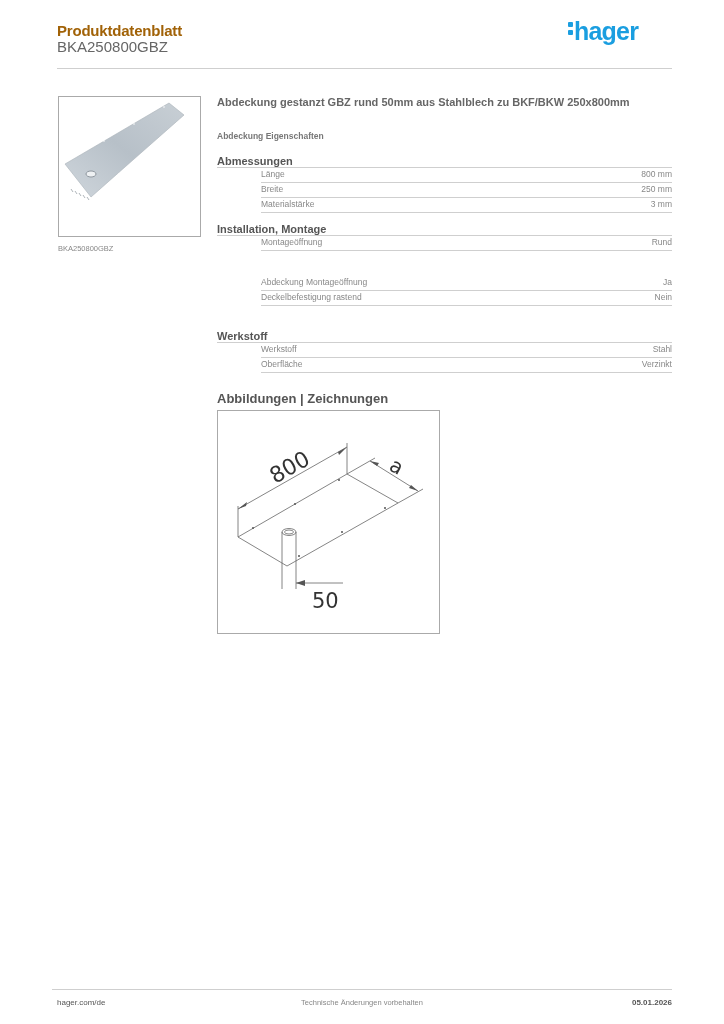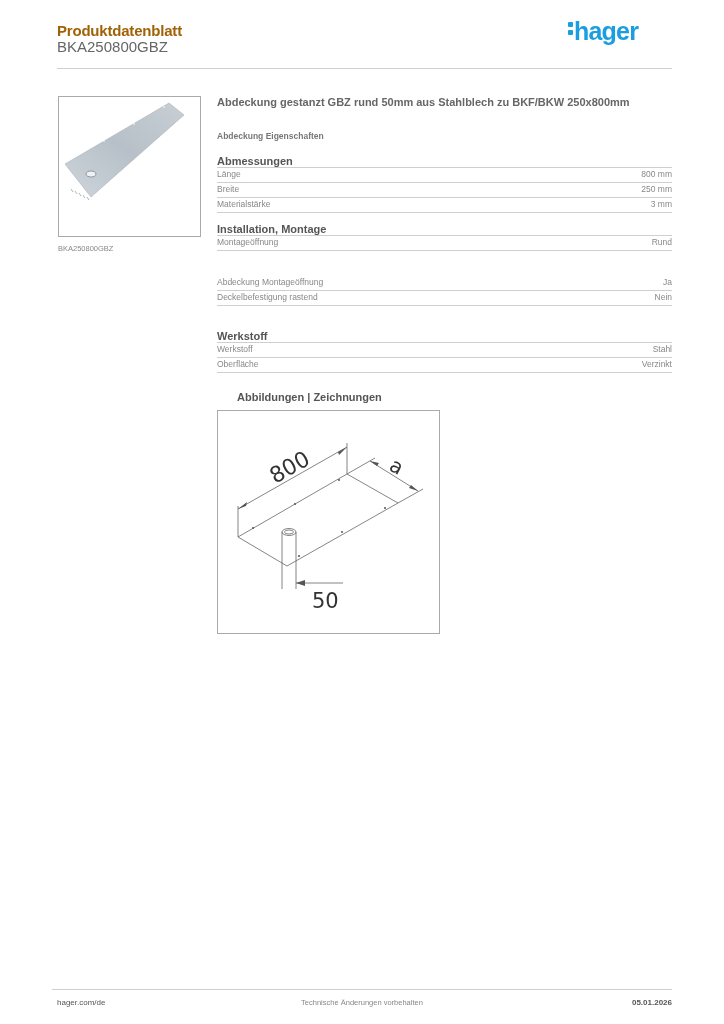--- a/index.html
+++ b/index.html
@@ -16,24 +16,24 @@
 
     .product-image { position: absolute; left: 58px; top: 96px; width: 143px; height: 141px; border: 1px solid #aaa; box-sizing: border-box; background: #fff; }
     .product-caption { position: absolute; left: 58px; top: 244px; font-size: 7.5px; color: #888; }
 
     .main { position: absolute; left: 217px; width: 455px; }
     .desc { top: 96px; font-size: 11px; font-weight: bold; color: #666; }
     .tech-title { position: absolute; left: 217px; top: 131px; font-size: 8.5px; font-weight: bold; color: #777; }
 
     .section { position: absolute; left: 217px; width: 455px; }
     .section-title { font-size: 11px; font-weight: bold; color: #555; height: 12px; line-height: 12px; border-bottom: 1px solid #cfcfcf; }
-    .row { display: flex; justify-content: space-between; font-size: 8.5px; color: #888; height: 14px; line-height: 13px; border-bottom: 1px solid #cfcfcf; }
+    .row { display: flex; justify-content: space-between; font-size: 8.5px; color: #888; height: 14px; line-height: 13px; border-bottom: 1px solid #cfcfcf; margin-left: 44px; }
     .row .val { text-align: left; }
 
-    .drawings-title { position: absolute; left: 217px; top: 391px; font-size: 11px; font-weight: bold; color: #555; margin-left: 20px; }
+    .drawings-title { position: absolute; left: 217px; top: 391px; font-size: 13px; font-weight: bold; color: #555; }
     .drawing { position: absolute; left: 217px; top: 410px; width: 223px; height: 224px; border: 1px solid #aaa; box-sizing: border-box; background: #fff; }
 
     .footer-rule { position: absolute; left: 52px; right: 52px; top: 989px; height: 1px; background: #cfcfcf; }
     .footer-left { position: absolute; left: 57px; top: 998px; font-size: 8px; font-weight: normal; color: #555; }
     .footer-center { position: absolute; left: 0; right: 0; top: 998px; text-align: center; font-size: 7.5px; color: #888; }
     .footer-right { position: absolute; right: 52px; top: 998px; font-size: 8px; font-weight: bold; color: #555; }
   </style>
 </head>
 <body>
 

